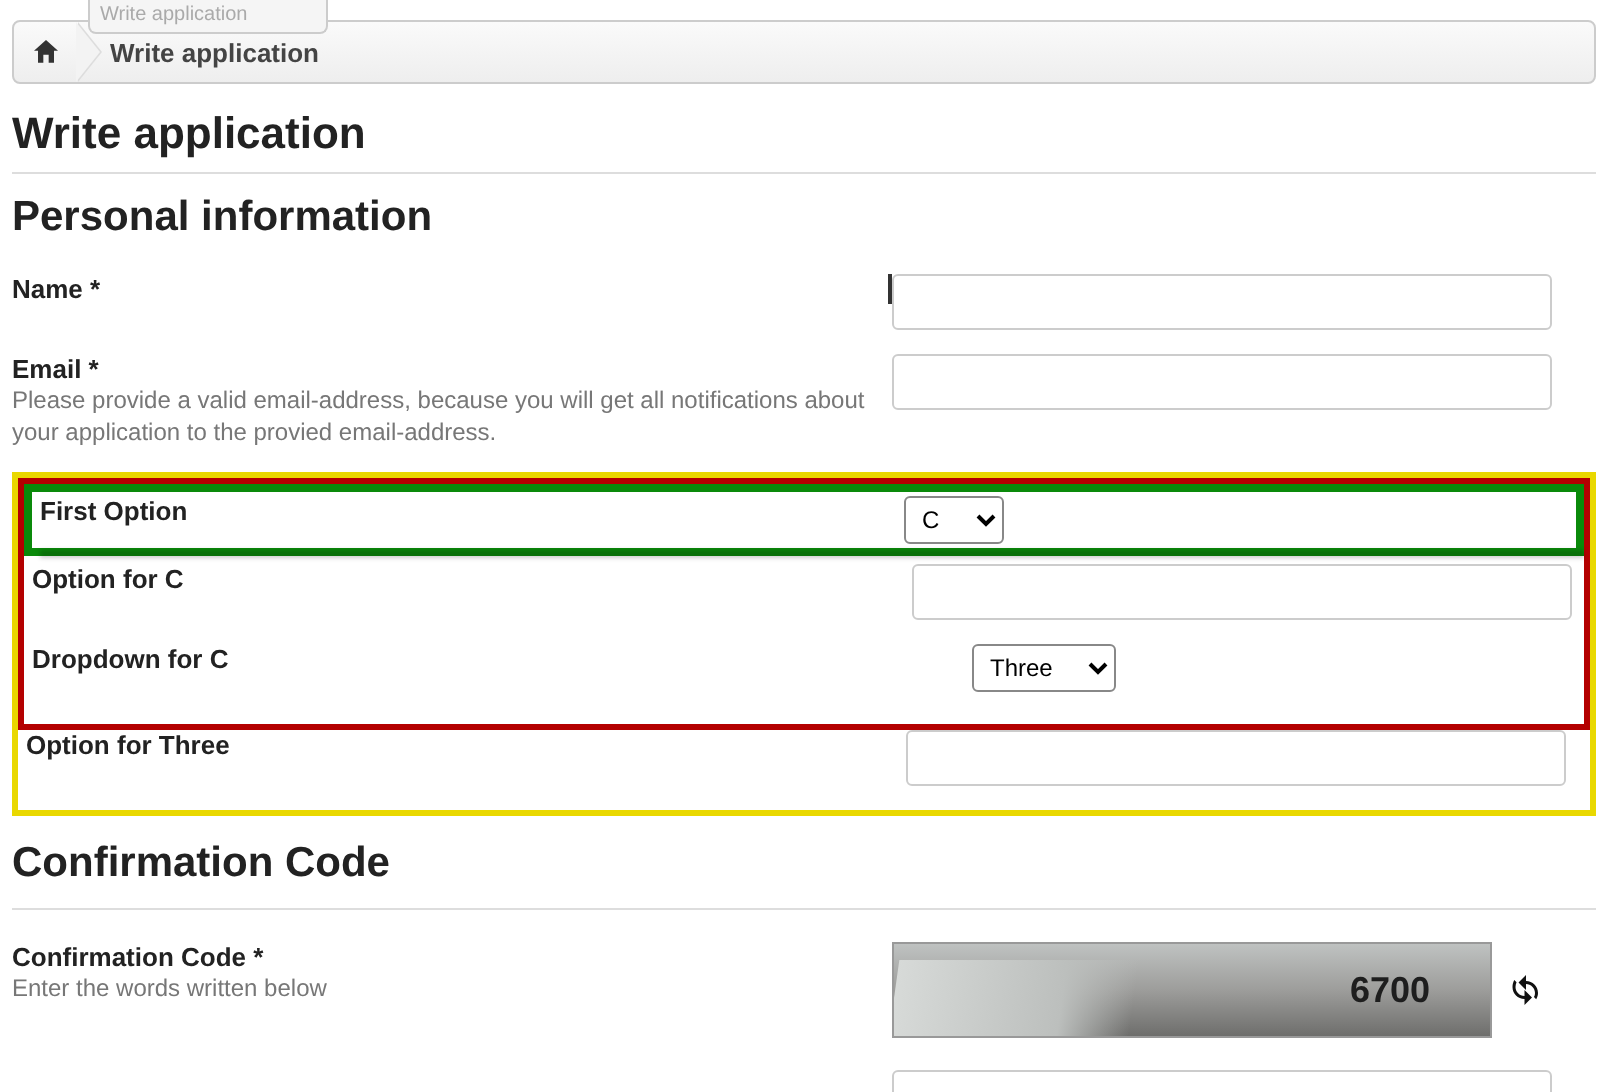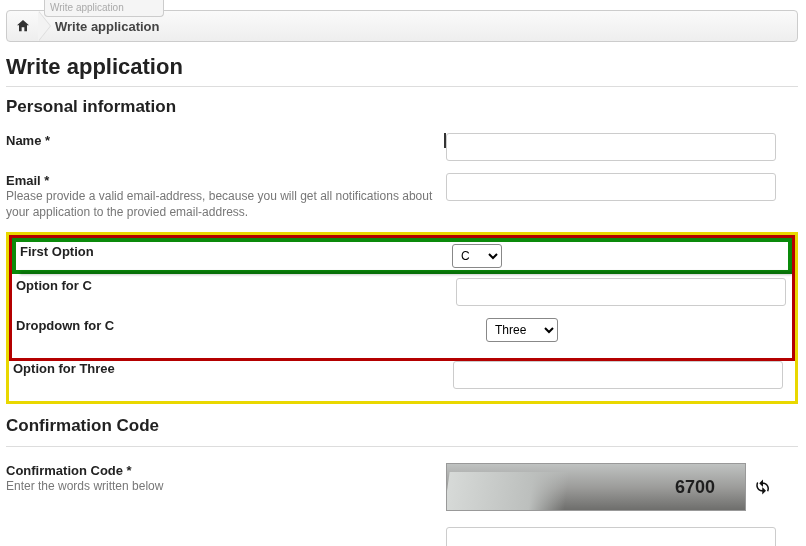--- a/index.html
+++ b/index.html
@@ -68,21 +68,21 @@
     font-weight: bold;
     color: #444;
   }
   h1.page-title {
     font-size: 22px;
     font-weight: bold;
     margin: 12px 0 4px 0;
   }
   hr.sep { border: none; border-top: 1px solid #ddd; margin: 6px 0 10px 0; }
   h2.section-title {
-    font-size: 17px;
+    font-size: 21px;
     font-weight: bold;
     margin: 8px 0 10px 0;
   }
   .field-row {
     display: flex;
     align-items: flex-start;
     padding: 6px 0;
     min-height: 40px;
   }
   .field-left {

